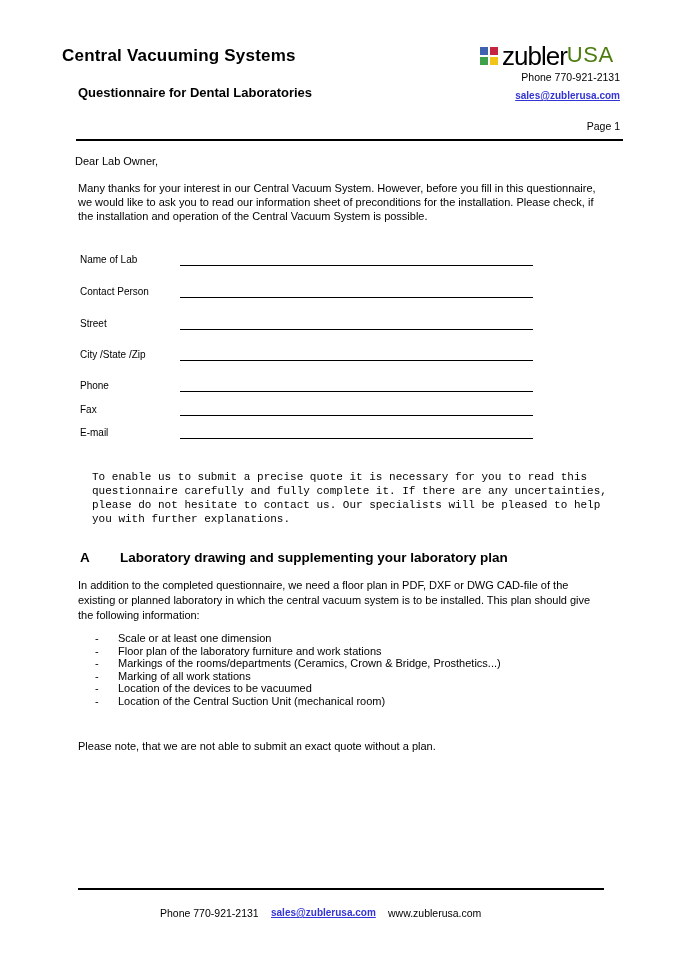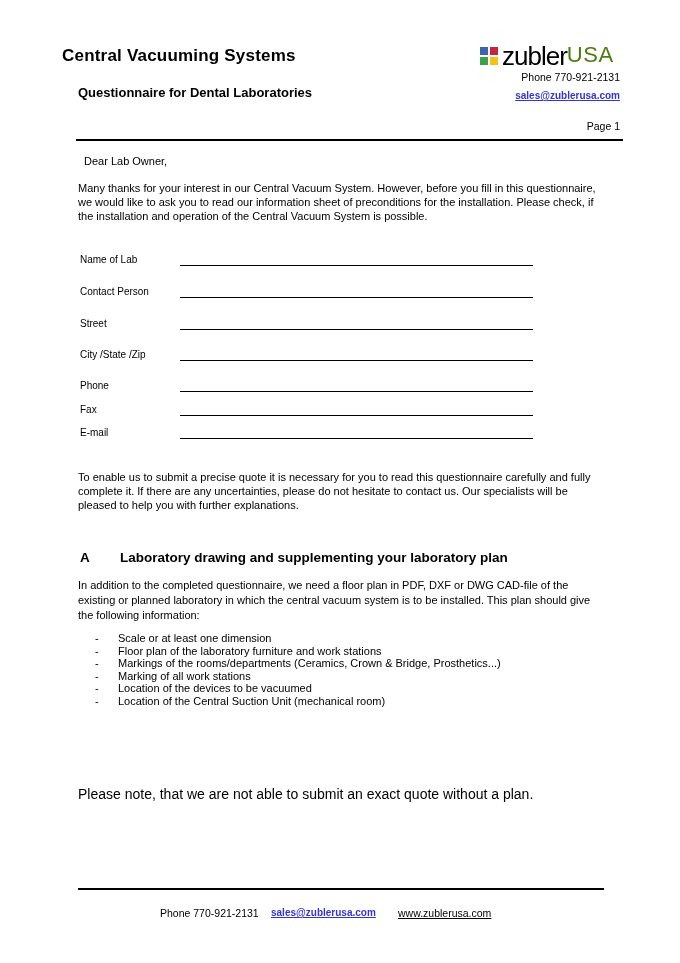--- a/index.html
+++ b/index.html
@@ -36,46 +36,46 @@
 
   a.link, .link {
     color: var(--link-color, #3333d6);
     font-weight: bold;
     text-decoration: underline;
     cursor: pointer;
   }
 
   
   .body-txt { font-size: 11px; line-height: 14px; }
-  .salutation { left: 84px; top: 154px; text-align: right; }
+  .salutation { left: 75px; top: 154px; text-align: right; }
   .p1 { left: 78px; top: 181px; width: 524px; }
-  .p2 { left: 78px; top: 470px; width: 524px; }
+  .p2 { left: 92px; top: 470px; width: 524px; font-family: Liberation Mono, monospace; }
   .p3 { left: 78px; top: 578px; width: 524px; line-height: 15px; }
 
   
   .form-row { left: 78px; height: 17px; width: 455px; }
   .form-label { position: absolute; left: 2px; bottom: 1px; font-size: 10px; white-space: nowrap; }
   .form-line { position: absolute; left: 102px; bottom: 0; width: 353px; border-bottom: 1.5px solid #000; height: 100%; }
 
   
   .sec-head { left: 80px; top: 550px; font-size: 13.5px; font-weight: bold; }
   .sec-head .sec-title { position: absolute; left: 40px; top: 0; white-space: nowrap; }
   .bold { font-weight: normal; }
 
   .bullets { left: 95px; top: 632px; font-size: 11px; line-height: 12.5px; }
   .bullet { display: flex; }
   .bullet .dash { width: 23px; flex: 0 0 23px; }
 
-  .note-block { left: 78px; top: 740px; font-size: 14px; line-height: 13.5px; margin-top: 48px; }
+  .note-block { left: 78px; top: 740px; font-size: 11px; line-height: 13.5px; }
 
   
   .ftr-item { top: 907px; font-size: 10.5px; white-space: nowrap; }
   .ftr-phone { left: 160px; }
   .ftr-email { left: 271px; font-size: 10px; }
-  .ftr-web { left: 398px; text-decoration: underline; }
+  .ftr-web { left: 388px; }
 </style>
 </head>
 <body>
 
 <div class="abs doc-title">Central Vacuuming Systems</div>
 <div class="abs doc-subtitle">Questionnaire for Dental Laboratories</div>
 
 <div class="abs logo-row">
   <div class="logo-grid">
     <div style="background: rgb(62, 98, 174);"></div>

